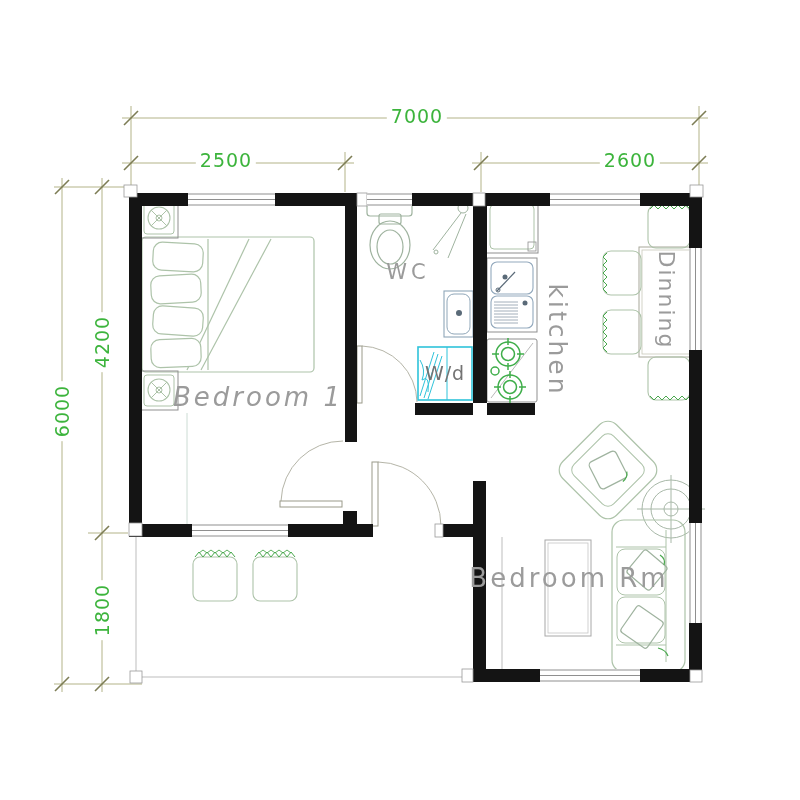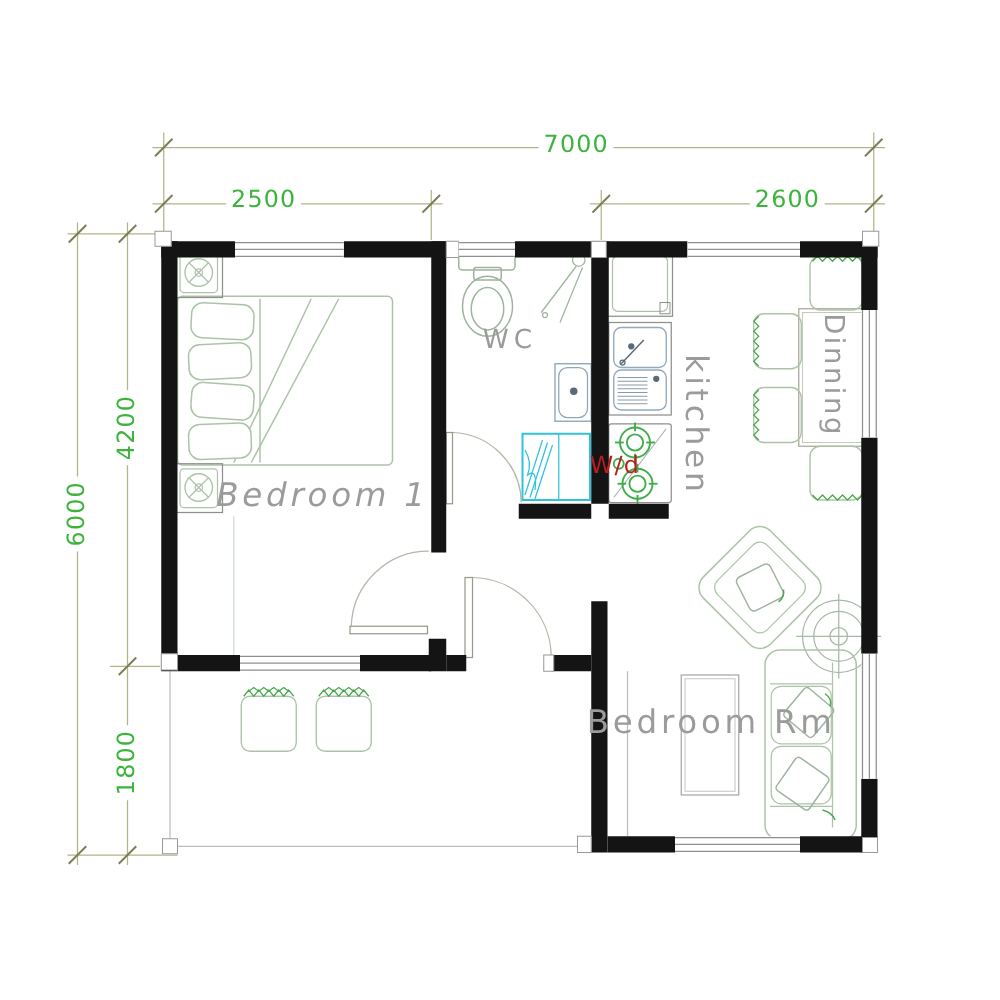--- a/index.html
+++ b/index.html
@@ -15,21 +15,21 @@
   }
   .lbl.rot90{transform:translate(-50%,-50%) rotate(90deg);}
   .dim{
     position:absolute;color:#3cb43c;font-size:19px;letter-spacing:1px;
     background:#fff;padding:0 4px;white-space:nowrap;line-height:1;
     transform:translate(-50%,-50%);font-family:"DejaVu Sans", sans-serif;
   }
   .dim.rotccw{transform:translate(-50%,-50%) rotate(-90deg);}
   .room-bedroom{font-size:26px;letter-spacing:3px;}
   .room-wc{font-size:21px;letter-spacing:4px;}
-  .room-wd{font-size:19px;letter-spacing:1px;color:#b91c1c;margin-left:47px;}
+  .room-wd{font-size:19px;letter-spacing:1px;color:#737373;}
   .room-kitchen{font-size:25px;letter-spacing:3px;}
   .room-dining{font-size:22px;letter-spacing:2px;}
   .room-living{font-size:26px;letter-spacing:3px;}
 </style>
 </head>
 <body>
 
 <div class="plan">
 <svg width="800" height="800" viewBox="0 0 800 800">
 
@@ -333,22 +333,22 @@
       <rect x="192" y="524" width="96" height="13" fill="#ffffff"></rect>
       <g stroke="#8f8f8f" stroke-width="1">
             <line x1="192" y1="525" x2="288" y2="525"></line>
             <line x1="192" y1="530.5" x2="288" y2="530.5"></line>
             <line x1="192" y1="536" x2="288" y2="536"></line>
           </g>
     </g>
   </g>
 </svg>
 
-<span class="dim" style="left:417px;top:116px;margin-left:44px;">7000</span>
-<span class="dim" style="left:211px;top:160px;">2500</span>
+<span class="dim" style="left:417px;top:116px;">7000</span>
+<span class="dim" style="left:226px;top:160px;">2500</span>
 <span class="dim" style="left:606px;top:160px;margin-left:24px;">2600</span>
 <span class="dim rotccw" style="left:62px;top:411px;">6000</span>
 <span class="dim rotccw" style="left:102px;top:342px;">4200</span>
 <span class="dim rotccw" style="left:102px;top:610px;">1800</span>
 
 <span class="lbl room-bedroom" style="left:258px;top:397px;font-style:italic;">Bedroom 1</span>
 <span class="lbl room-wc" style="left:408px;top:272px;">WC</span>
 <span class="lbl room-wd" style="left:445px;top:373px;">W/d</span>
 <span class="lbl room-kitchen rot90" style="left:557px;top:340px;">kitchen</span>
 <span class="lbl room-dining rot90" style="left:666px;top:300px;">Dinning</span>

